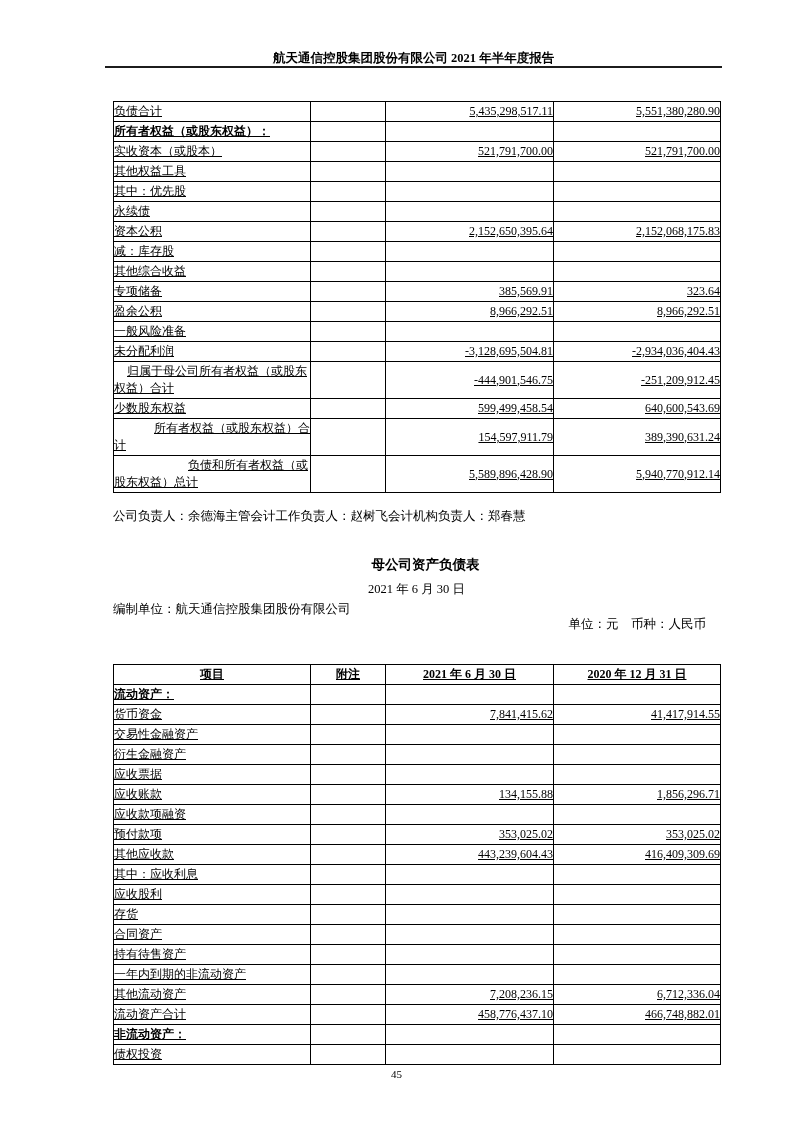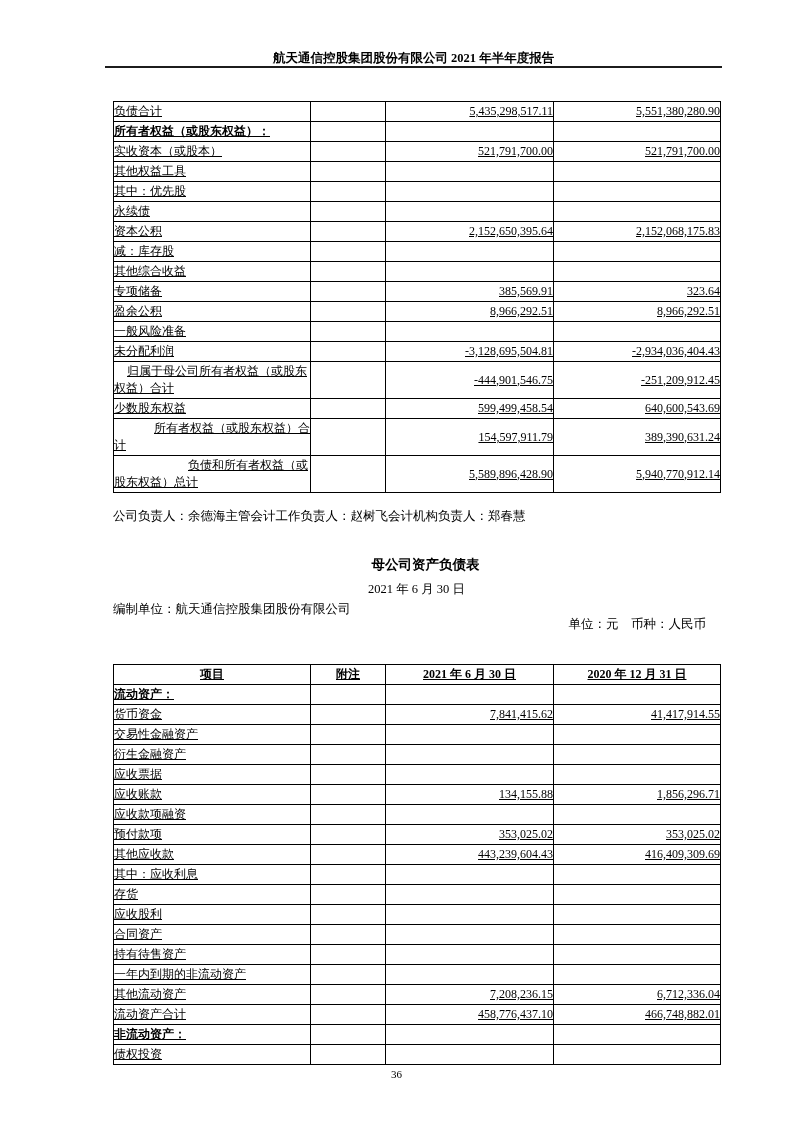--- a/index.html
+++ b/index.html
@@ -239,27 +239,27 @@
         <td class="val">443,239,604.43</td>
         <td class="val">416,409,309.69</td>
       </tr>
       <tr>
         <td class="item">其中：应收利息</td>
         <td class="note"></td>
         <td class="val"></td>
         <td class="val"></td>
       </tr>
       <tr>
+        <td class="item i4">应收股利</td>
+        <td class="note"></td>
+        <td class="val"></td>
+        <td class="val"></td>
+      </tr>
+      <tr>
         <td class="item">存货</td>
-        <td class="note"></td>
-        <td class="val"></td>
-        <td class="val"></td>
-      </tr>
-      <tr>
-        <td class="item i4">应收股利</td>
         <td class="note"></td>
         <td class="val"></td>
         <td class="val"></td>
       </tr>
       <tr>
         <td class="item">合同资产</td>
         <td class="note"></td>
         <td class="val"></td>
         <td class="val"></td>
       </tr>
@@ -295,15 +295,15 @@
       </tr>
       <tr>
         <td class="item">债权投资</td>
         <td class="note"></td>
         <td class="val"></td>
         <td class="val"></td>
       </tr>
     </tbody>
   </table>
 
-  <div class="page-number">36</div>
+  <div class="page-number">45</div>
 
 </div>
 
 </body></html>

